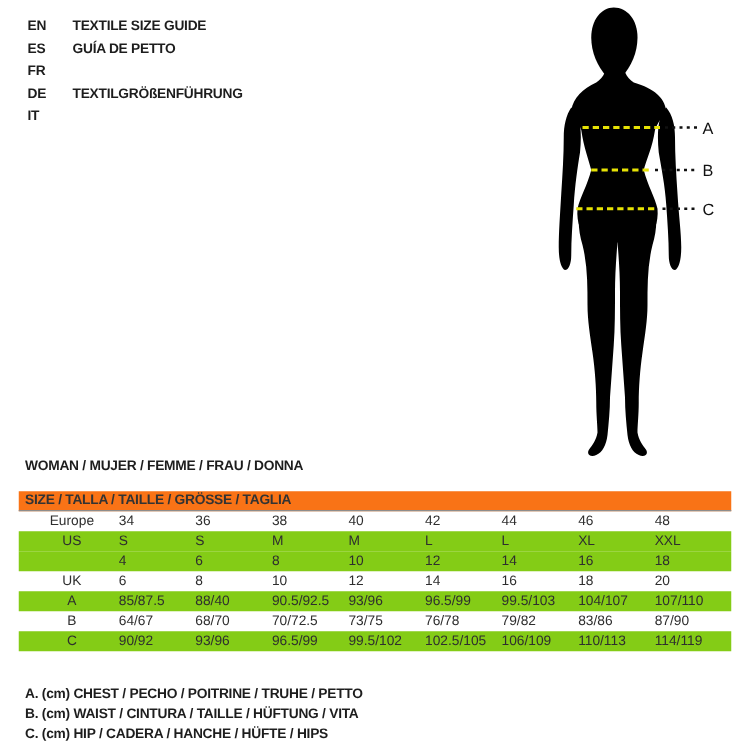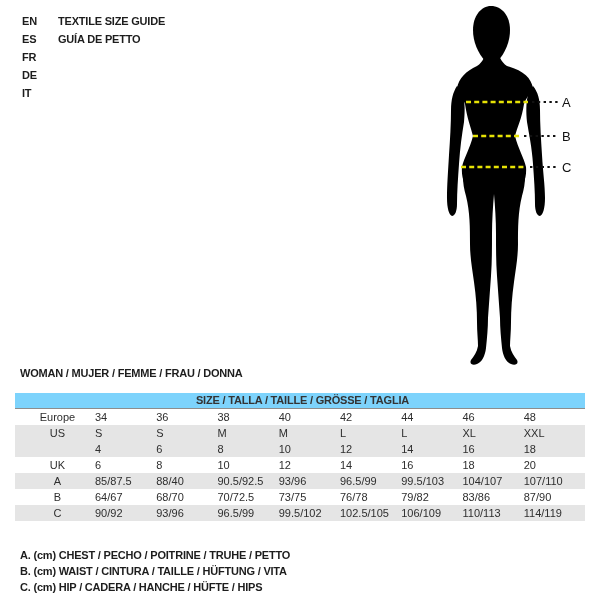--- a/index.html
+++ b/index.html
@@ -18,25 +18,25 @@
   .figure{position:absolute;left:420px;top:0;width:180px;height:370px;}
   .figure svg{position:absolute;left:0;top:0;}
   .marker-label{position:absolute;left:142px;width:18px;font-size:13px;font-weight:400;color:#111;text-align:left;}
   .marker-a{top:95px;}
   .marker-b{top:129px;}
   .marker-c{top:160px;}
   
   .table-title{position:absolute;left:20px;top:367px;font-size:11px;font-weight:700;letter-spacing:-0.2px;}
   .size-table{position:absolute;left:15px;top:393px;width:570px;font-size:11px;}
   .size-header{
-    height:15px;line-height:15px;background:#7dd3fc;border-bottom:1px solid #8d8d8d;
-    padding-left:5px;font-weight:700;color:#333;letter-spacing:-0.2px;text-align:center;
+    height:15px;line-height:15px;background:#f97316;border-bottom:1px solid #8d8d8d;
+    padding-left:5px;font-weight:700;color:#333;letter-spacing:-0.2px;
   }
   .t-row{display:flex;height:16px;line-height:16px;color:#2e2e2e;}
-  .t-row.shaded{background:#e5e5e5;}
+  .t-row.shaded{background:#84cc16;}
   .t-label{flex:0 0 75px;padding-left:5px;text-align:center;}
   .t-cell{flex:1 1 0;}
   
   .legend{position:absolute;left:20px;top:547px;}
   .legend-row{line-height:16px;font-size:11px;font-weight:700;letter-spacing:-0.2px;}
 </style>
 </head>
 <body>
 
 <div class="langs">
@@ -46,20 +46,21 @@
   </div>
   <div class="lang-row">
     <span class="lang-code">ES</span>
     <span class="lang-label">GUÍA DE PETTO</span>
   </div>
   <div class="lang-row">
     <span class="lang-code">FR</span>
   </div>
   <div class="lang-row">
     <span class="lang-code">DE</span>
+    <span class="lang-label">TEXTILGRÖßENFÜHRUNG</span>
   </div>
   <div class="lang-row">
     <span class="lang-code">IT</span>
   </div>
 </div>
 
 <div class="figure">
   <svg width="180" height="370" viewBox="0 0 180 370" aria-hidden="true">
 
     <path fill="#000" d="M71,6 C82,6 90,16 90,30 C90,42 85,53 78,61 L65,61 C58,53 53,42 53,30 C53,16 61,6 71,6 Z"></path>

